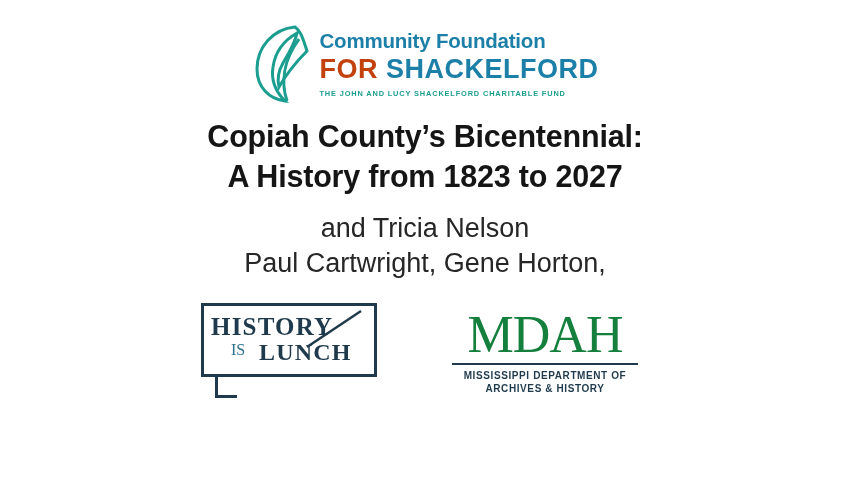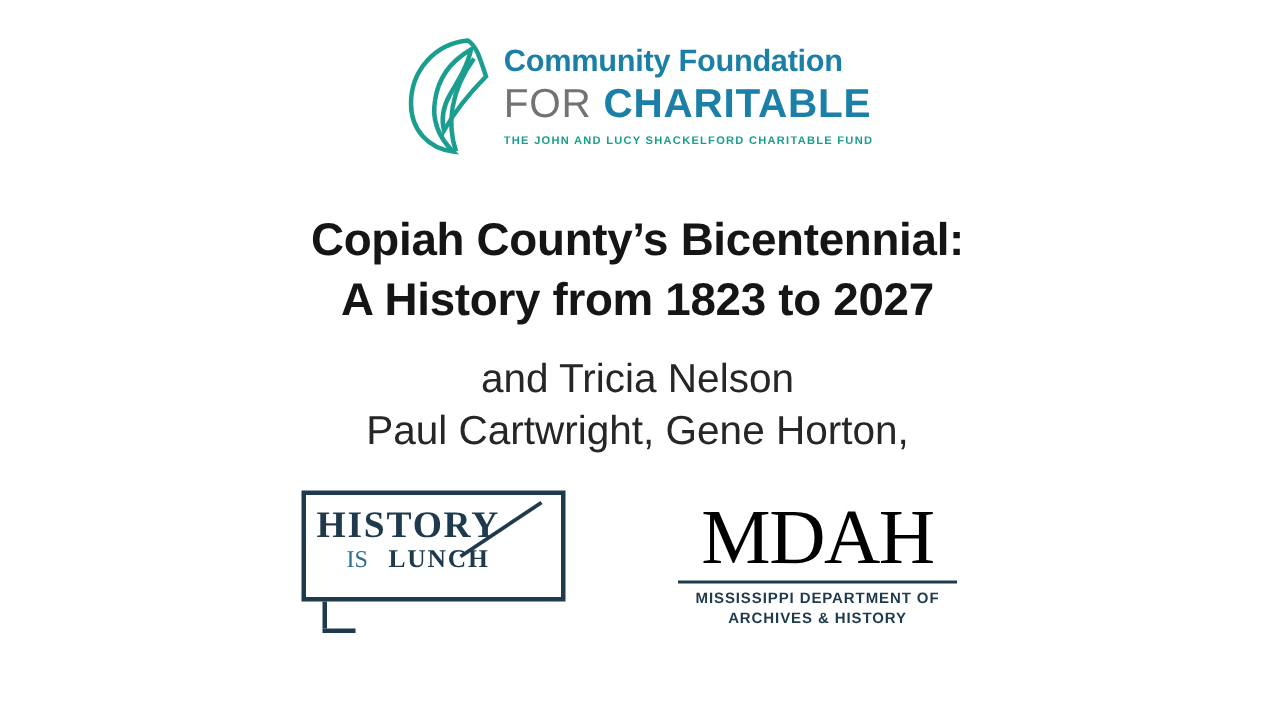--- a/index.html
+++ b/index.html
@@ -52,34 +52,34 @@
     letter-spacing: -0.2px;
   }
   .cfm-line2 {
     font-size: 27px;
     font-weight: bold;
     letter-spacing: 0.5px;
     margin-top: 4px;
     color: #1b7fa8;
   }
   .cfm-line2 .for {
-    color: #737373;
-    font-weight: normal;
+    color: #c2410c;
+    font-weight: bold;
   }
   .cfm-line3 {
     margin-top: 7px;
     font-size: 7.4px;
     letter-spacing: 0.85px;
     color: #1b9e8f;
     font-weight: bold;
   }
 
   
   .title {
-    margin-top: 30px;
+    margin-top: 6px;
     font-size: 30.5px;
     font-weight: bold;
     text-align: center;
     line-height: 1.32;
     color: #151515;
     letter-spacing: -0.2px;
   }
   .authors {
     margin-top: 14px;
     font-size: 27px;
@@ -153,21 +153,21 @@
     left: 30px;
     top: 38px;
     font-size: 16px;
     font-family: "Liberation Serif", serif;
     color: #2f6f8f;
   }
   .hil-lunch {
     position: absolute;
     left: 58px;
     top: 36px;
-    font-size: 17px;
+    font-size: 24px;
     font-weight: bold;
     letter-spacing: 1.2px;
     font-family: "Liberation Serif", serif;
   }
   .hil-slash {
     position: absolute;
     left: 104px;
     top: 6px;
     width: 58px;
     height: 40px;
@@ -177,21 +177,21 @@
   .mdah {
     width: 208px;
     text-align: center;
     color: #1e3a4c;
   }
   .mdah-word {
     font-size: 52px;
     line-height: 0.95;
     letter-spacing: -1px;
     font-family: "Liberation Serif", serif;
-    color: #000000;
+    color: #15803d;
     font-weight: normal;
   }
   .mdah-rule {
     height: 2px;
     background: #1e3a4c;
     margin: 4px auto 5px auto;
     width: 186px;
   }
   .mdah-sub1, .mdah-sub2 {
     font-size: 10px;
@@ -210,21 +210,21 @@
     <div class="cfm-mark">
       <svg viewBox="0 0 62 86" width="62" height="86" aria-hidden="true">
         <path d="M44 6 C22 8 6 26 6 48 C6 66 18 78 34 80 C24 70 20 58 22 46 C24 32 32 20 46 12 C44 22 38 32 32 42 C28 49 26 58 28 66 C36 52 46 40 56 30 C52 18 50 10 44 6 Z" fill="none" stroke="#1b9e8f" stroke-width="3"></path>
         <path d="M36 80 C30 62 32 40 48 18" fill="none" stroke="#1b9e8f" stroke-width="3"></path>
       </svg>
     </div>
     <div class="cfm-text">
       <div class="cfm-line1">Community Foundation</div>
       <div class="cfm-line2">
         <span class="for">FOR</span>
-        <span>CHARITABLE</span>
+        <span>SHACKELFORD</span>
       </div>
       <div class="cfm-line3">THE JOHN AND LUCY SHACKELFORD CHARITABLE FUND</div>
     </div>
   </div>
 
   <div class="title">
     <div>Copiah County’s Bicentennial:</div>
     <div>A History from 1823 to 2027</div>
   </div>
 

